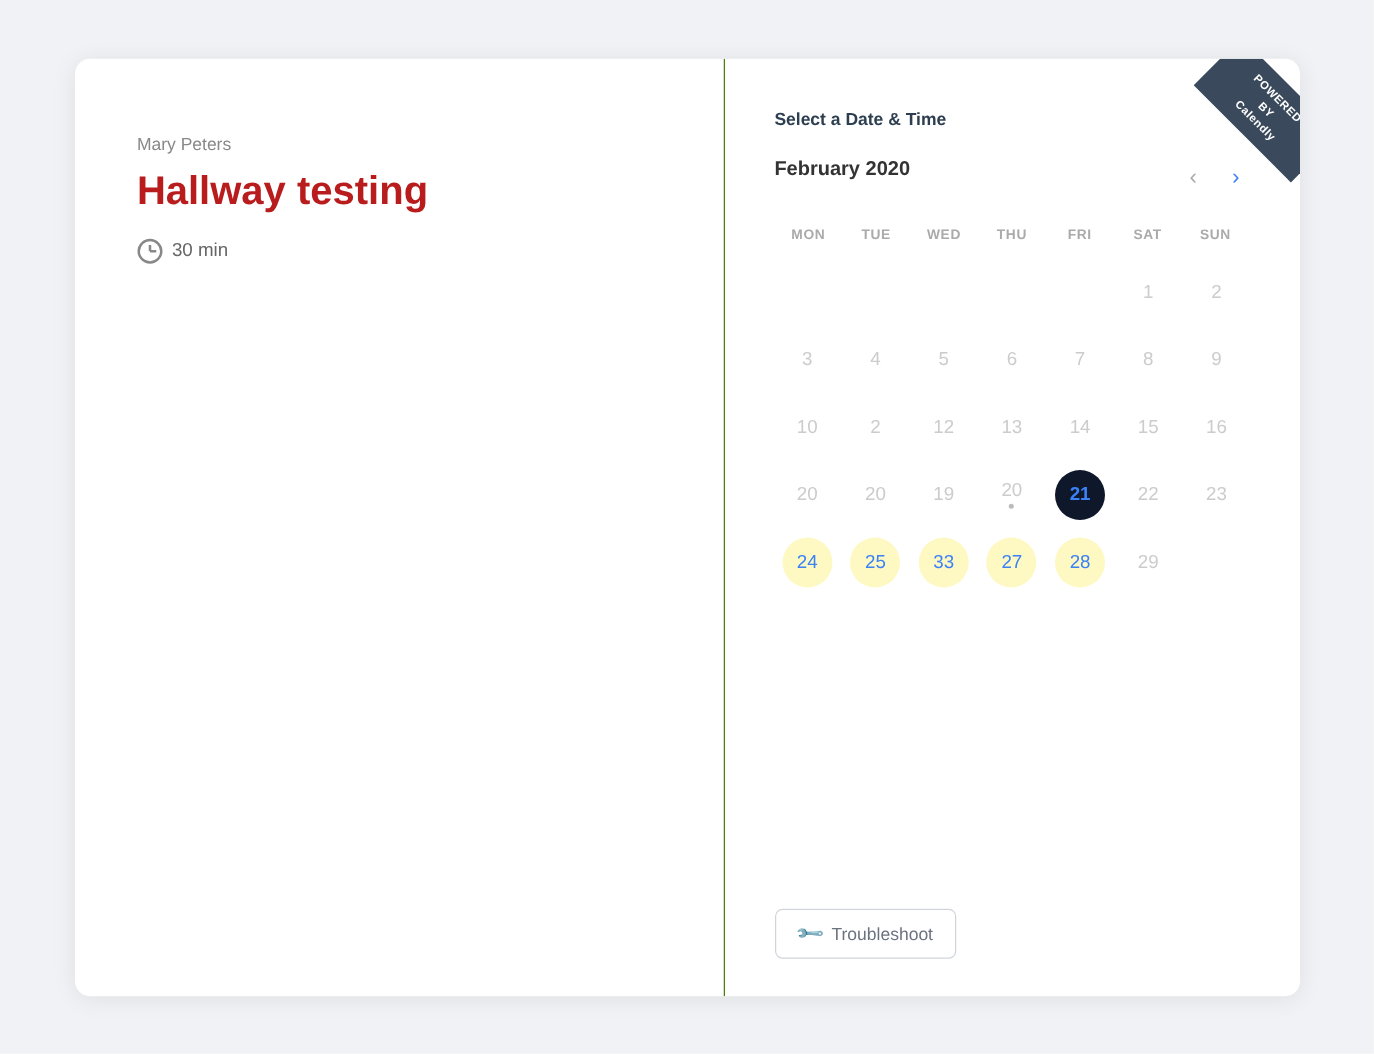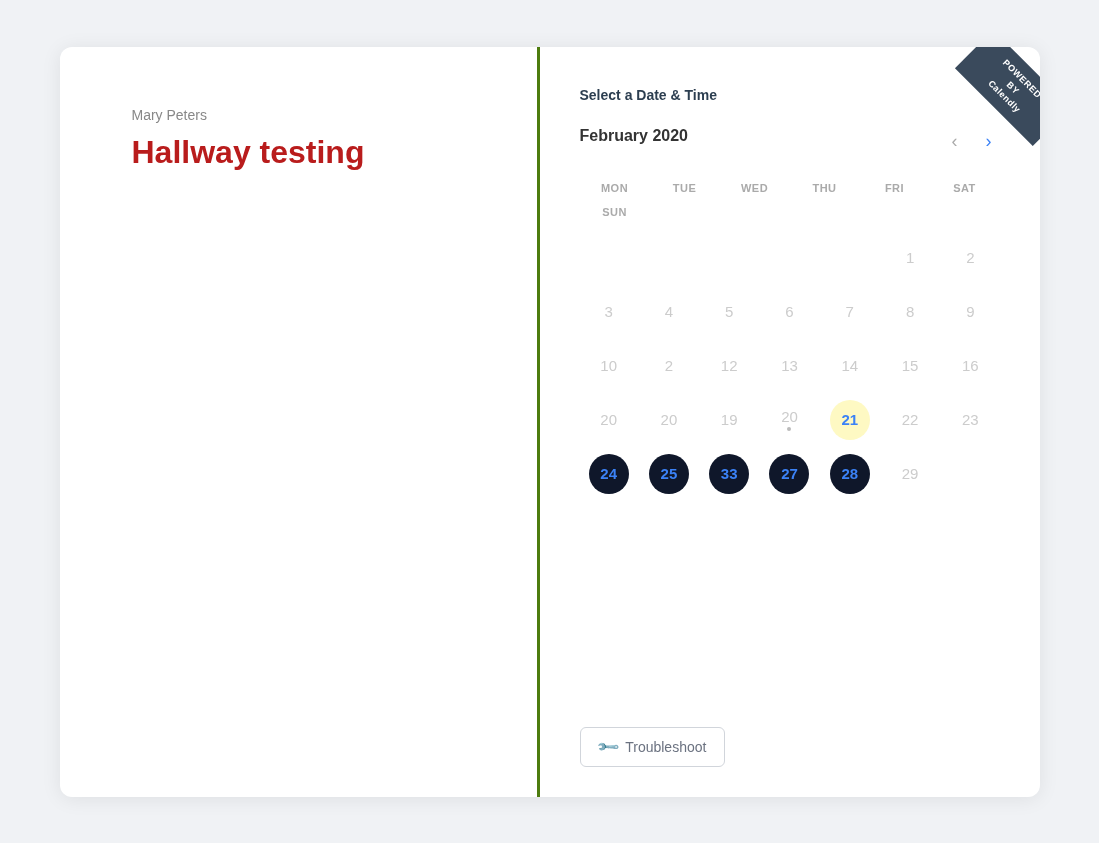--- a/index.html
+++ b/index.html
@@ -18,23 +18,23 @@
       box-shadow: 0 2px 20px rgba(0,0,0,0.08);
       display: flex;
       width: 980px;
       min-height: 750px;
       overflow: hidden;
       position: relative;
     }
 
     
     .left-panel {
-      width: 480px;
-      padding: 60px 72px;
-      border-right: 3px solid #4d7c0f;
+      width: 520px;
+      padding: 60px 50px;
+      border-right: 1px solid #4d7c0f;
       flex-shrink: 0;
     }
 
     .host-name {
       color: #888;
       font-size: 14px;
       margin-bottom: 10px;
     }
 
     .event-title {
@@ -162,21 +162,21 @@
     .nav-btn.active {
       color: #3b82f6;
     }
 
     .calendar-grid {
       width: 100%;
     }
 
     .calendar-days-header {
       display: grid;
-      grid-template-columns: repeat(6, 1fr);
+      grid-template-columns: repeat(7, 1fr);
       margin-bottom: 8px;
     }
 
     .day-header {
       text-align: center;
       font-size: 11px;
       font-weight: 600;
       color: #aaa;
       letter-spacing: 0.5px;
       padding: 6px 0;
@@ -208,28 +208,28 @@
       flex-direction: column;
       gap: 2px;
     }
 
     .cal-day.inactive {
       color: #ccc;
     }
 
     .cal-day.available {
       color: #3b82f6;
-      background: #0f172a;
+      background: #fef9c3;
       cursor: pointer;
-      font-weight: 700;
+      font-weight: 400;
     }
 
     .cal-day.today-available {
       color: #3b82f6;
-      background: #fef9c3;
+      background: #0f172a;
       cursor: pointer;
       font-weight: 700;
     }
 
     .cal-day .dot {
       width: 4px;
       height: 4px;
       border-radius: 50%;
       background: #bbb;
     }
@@ -261,20 +261,27 @@
     }
   </style>
 </head>
 <body>
 
 <div class="card">
 
   <div class="left-panel">
     <p class="host-name">Mary Peters</p>
     <h1 class="event-title">Hallway testing</h1>
+    <div class="duration">
+      <div class="clock-icon">
+        <div class="clock-hand-hour"></div>
+        <div class="clock-hand-min"></div>
+      </div>
+      <span>30 min</span>
+    </div>
   </div>
 
   <div class="right-panel">
 
     <div class="powered-badge">
       <div class="powered-badge-inner">
         <span>POWERED BY</span><br>
         <span>Calendly</span>
       </div>
     </div>

